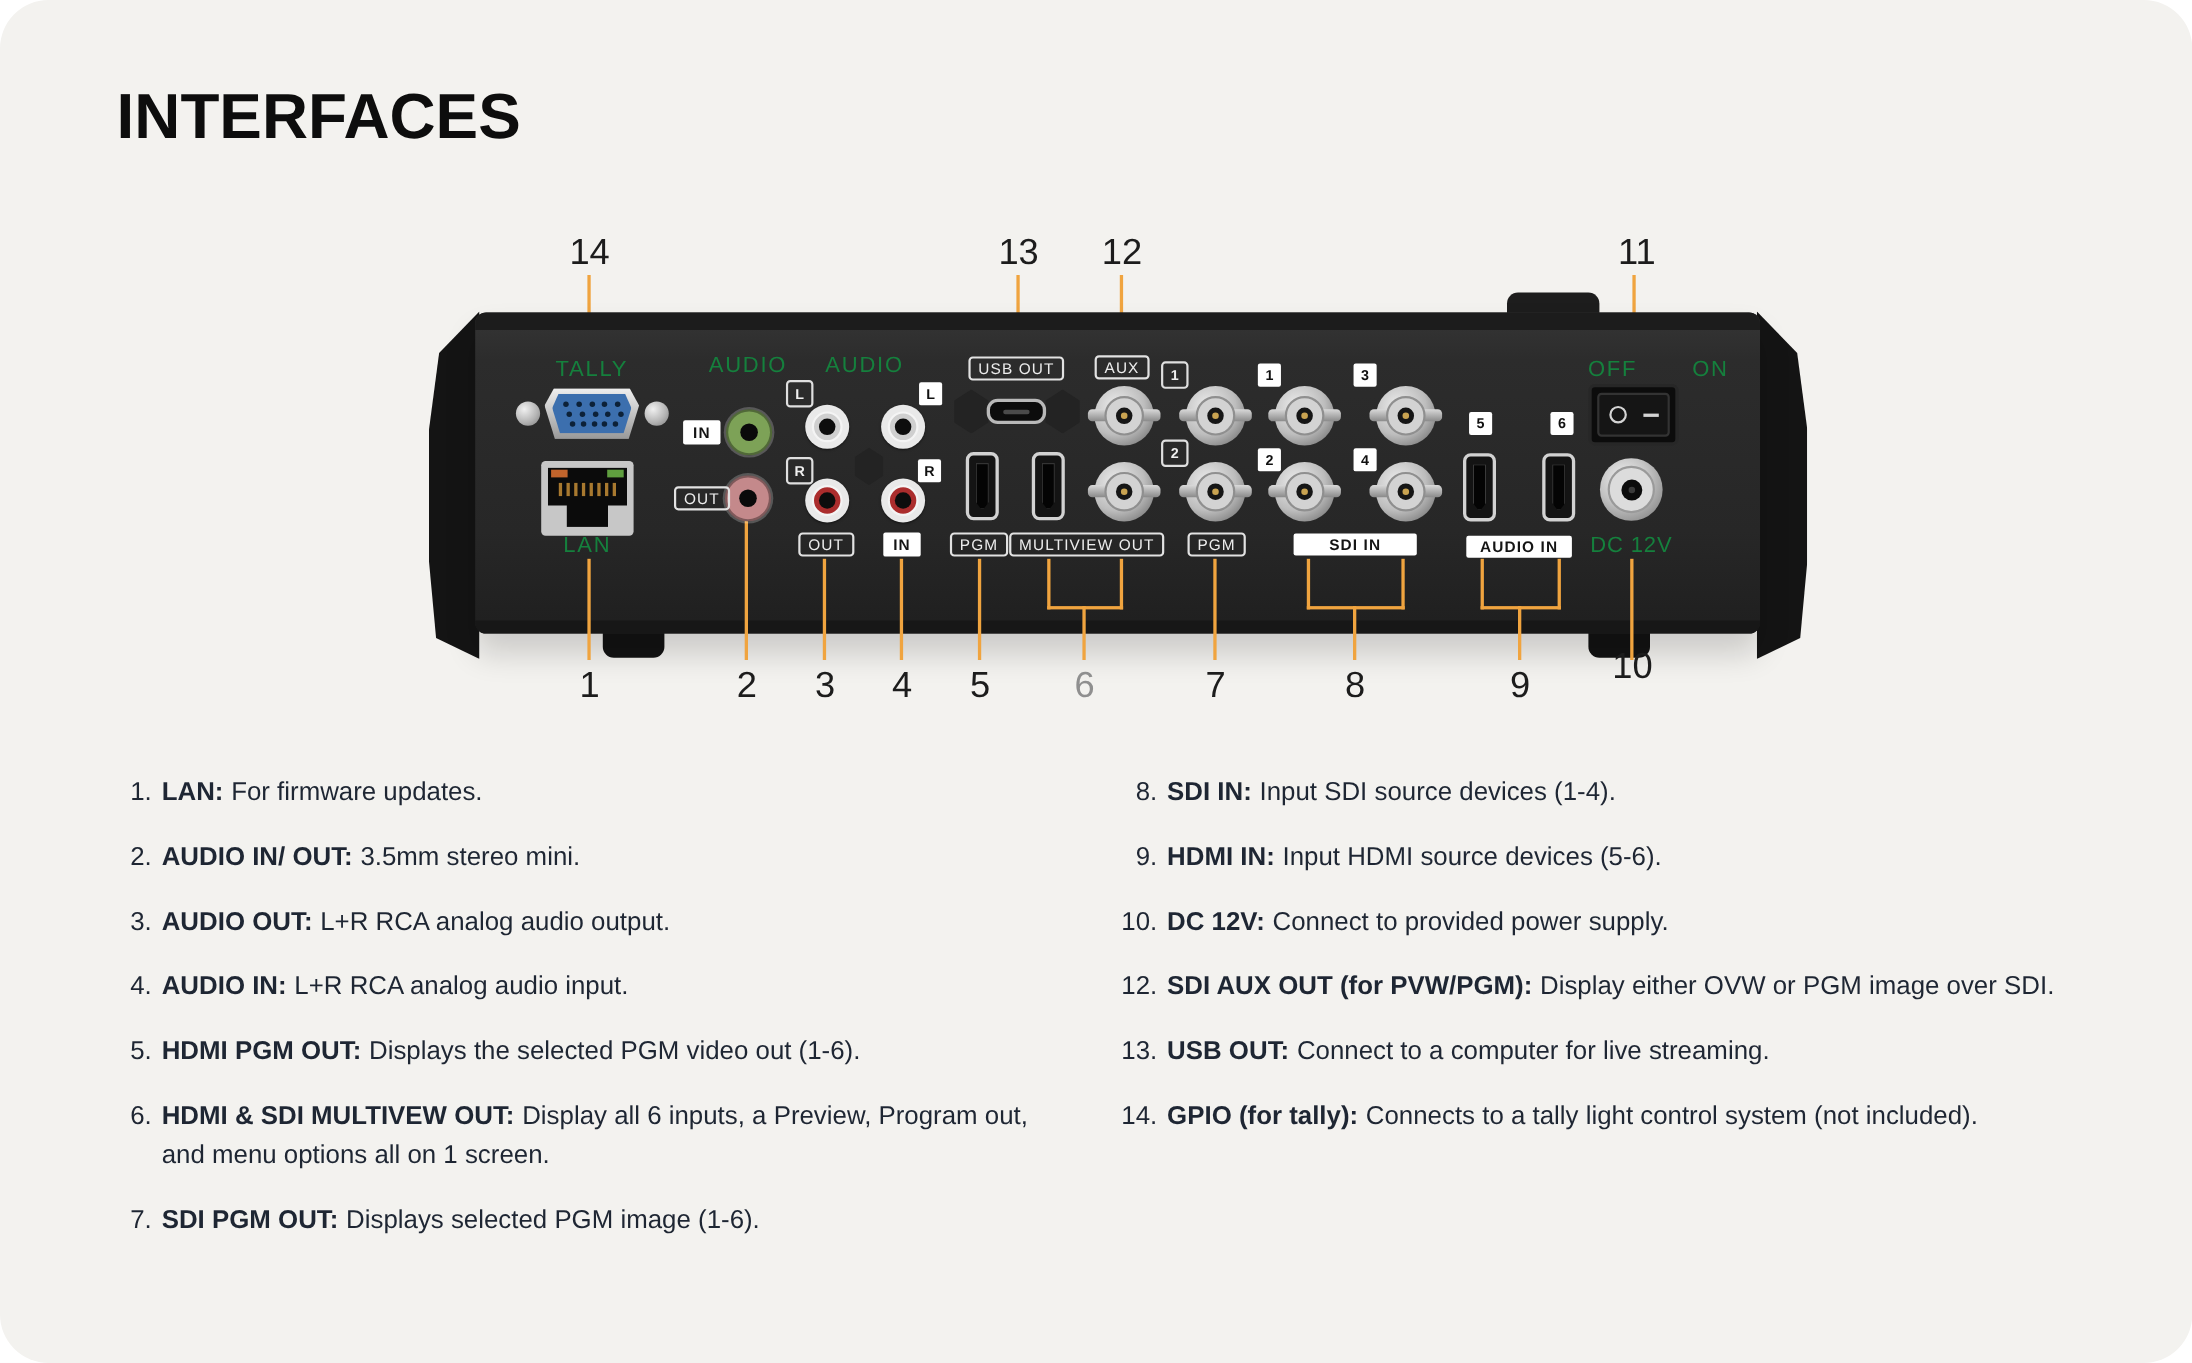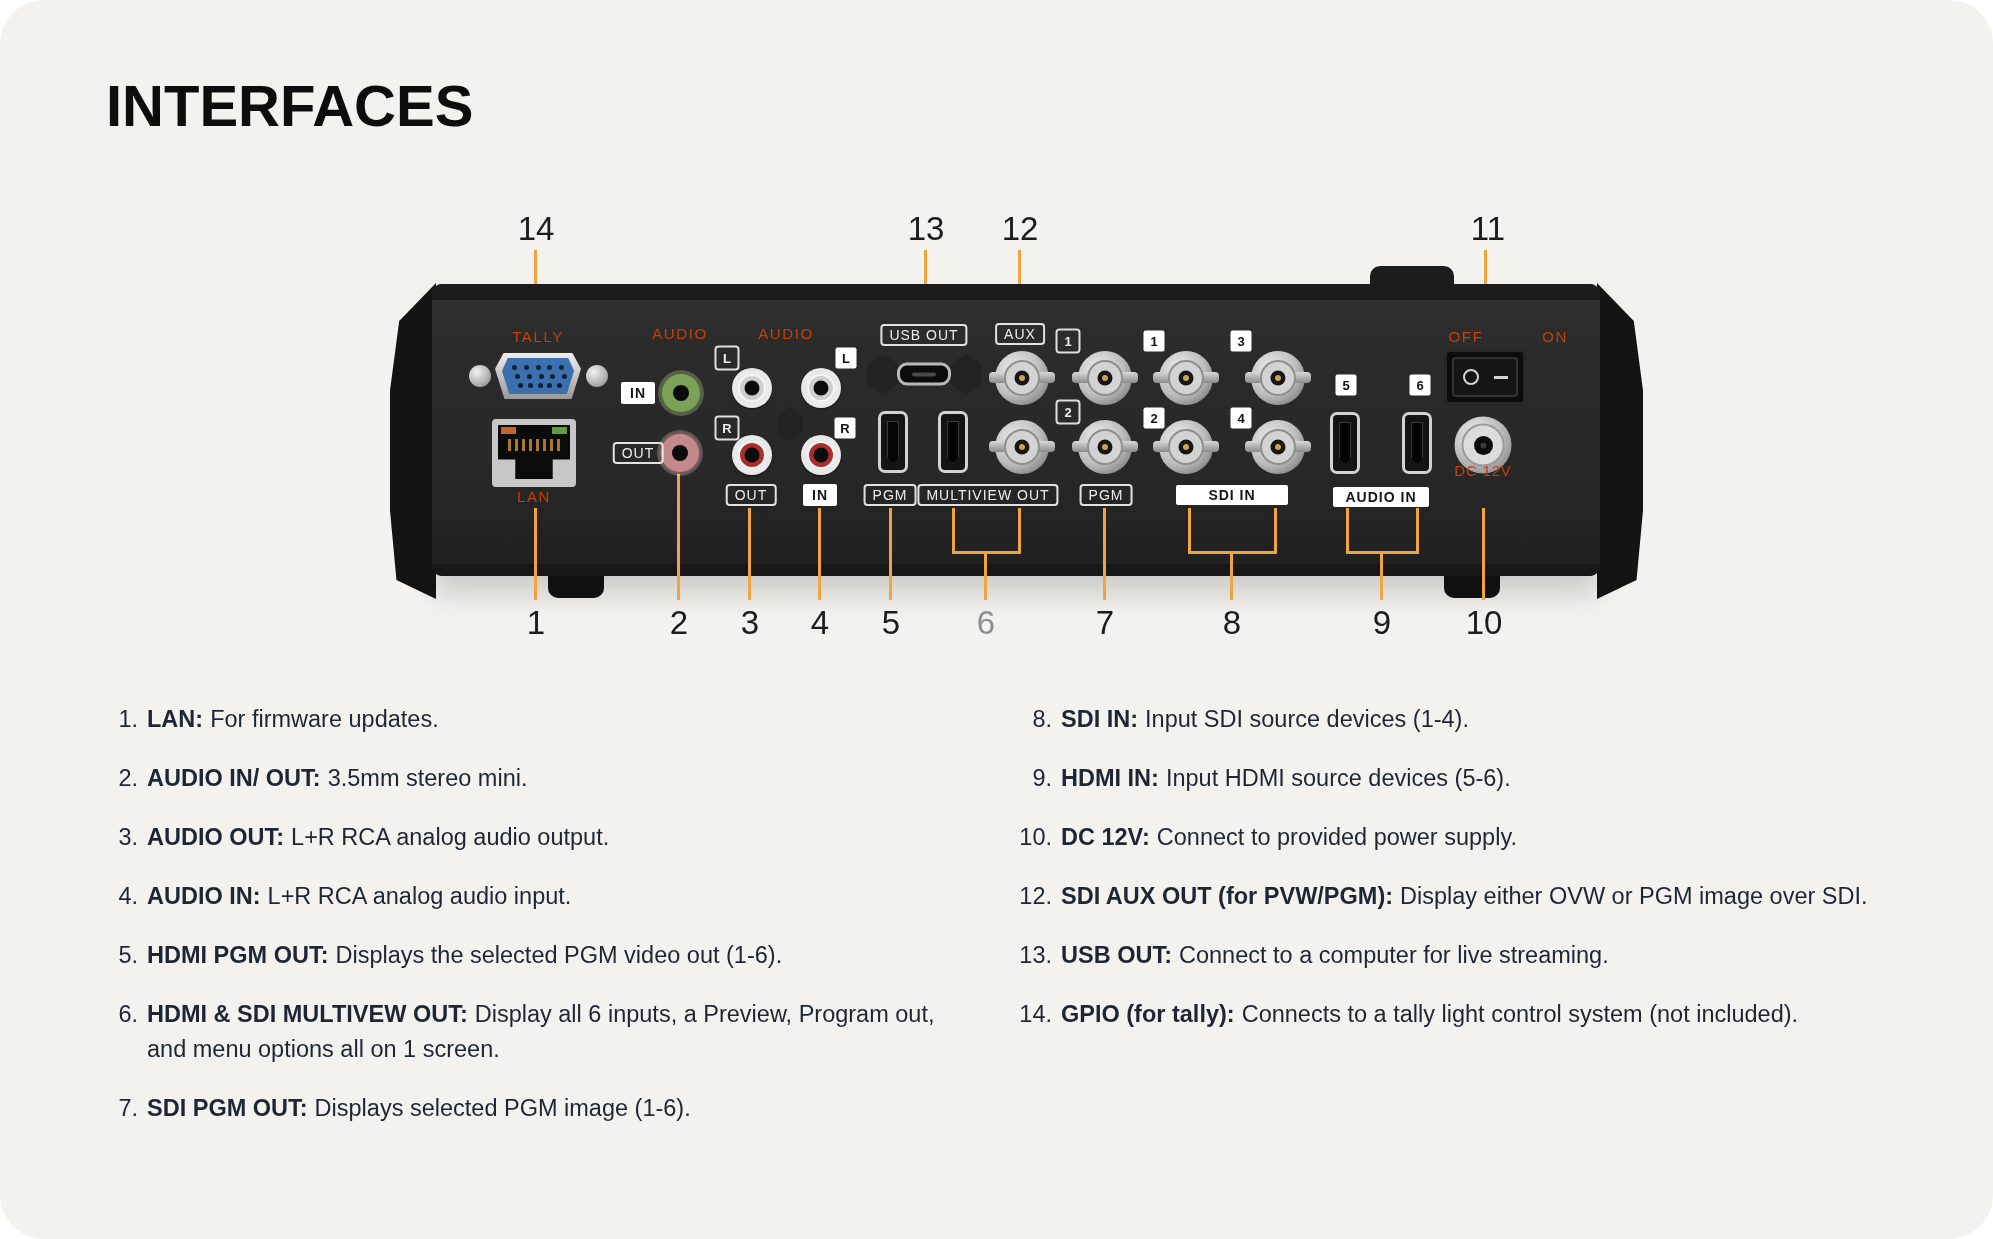--- a/index.html
+++ b/index.html
@@ -21,21 +21,21 @@
   .wl{left:390px;clip-path:polygon(100% 0,20% 12%,0 34%,0 72%,14% 94%,100% 100%);}
   .wr{left:1597px;clip-path:polygon(0 0,80% 12%,100% 34%,100% 72%,86% 94%,0 100%);}
   .dev-foot{position:absolute;top:560px;width:56px;height:38px;background:#131313;border-radius:0 0 10px 10px;}
   .dev-body{position:absolute;left:432px;top:284px;width:1168px;height:292px;border-radius:10px;
             background:linear-gradient(180deg,#353535,#2c2c2c 15%,#272727 68%,#1f1f1f 100%);
             box-shadow:0 18px 28px rgba(0,0,0,.16);}
   .dev-body::before{content:"";position:absolute;left:0;right:0;top:0;height:16px;background:#1c1c1c;border-radius:10px 10px 0 0;}
   .dev-body::after{content:"";position:absolute;left:0;right:0;bottom:0;height:12px;background:#171717;border-radius:0 0 10px 10px;}
 
   
-  .ptext{position:absolute;transform:translate(-50%,-50%);color:#c2410c;font-size:15px;
+  .ptext{position:absolute;transform:translate(-50%,-50%);color:#15803d;font-size:20px;
          letter-spacing:1.6px;white-space:nowrap;z-index:5;text-align:center;}
   .lbl{position:absolute;transform:translate(-50%,-50%);font-size:14px;line-height:1;
        white-space:nowrap;z-index:5;}
   .lbl-f{background:#ffffff;color:#141414;padding:4px 9px;border-radius:2px;font-weight:600;letter-spacing:1px;}
   .lbl-o{border:2px solid #e2e2e2;color:#ececec;padding:2px 7px;border-radius:4px;font-weight:500;letter-spacing:1px;}
   .wide{padding:3px 0;text-align:center;}
   .badge{position:absolute;transform:translate(-50%,-50%);width:21px;height:21px;font-size:13px;
          display:flex;align-items:center;justify-content:center;line-height:1;z-index:5;}
   .badge-f{background:#fff;color:#101010;font-weight:700;border-radius:2px;}
   .badge-o{border:2px solid #dfdfdf;color:#efefef;border-radius:4px;font-weight:600;background:transparent;}
@@ -132,21 +132,21 @@
   <div class="dev-foot" style="left:548px"></div>
   <div class="dev-foot" style="left:1444px"></div>
   <div class="dev-body"></div>
 
   <span class="ptext" style="left:538px;top:336px">TALLY</span>
   <span class="ptext" style="left:680px;top:333px">AUDIO</span>
   <span class="ptext" style="left:786px;top:333px">AUDIO</span>
   <span class="ptext" style="left:534px;top:496px">LAN</span>
   <span class="ptext" style="left:1466px;top:336px">OFF</span>
   <span class="ptext" style="left:1555px;top:336px">ON</span>
-  <span class="ptext" style="left:1483px;top:470px;letter-spacing:0.8px">DC 12V</span>
+  <span class="ptext" style="left:1483px;top:496px;letter-spacing:0.8px">DC 12V</span>
 
   <span class="lbl lbl-f" style="left:638px;top:393px">IN</span>
   <span class="lbl lbl-o" style="left:638px;top:453px">OUT</span>
   <span class="lbl lbl-o" style="left:751px;top:495px">OUT</span>
   <span class="lbl lbl-f" style="left:820px;top:495px">IN</span>
   <span class="lbl lbl-o" style="left:924px;top:335px">USB OUT</span>
   <span class="lbl lbl-o" style="left:1020px;top:334px">AUX</span>
   <span class="lbl lbl-o" style="left:890px;top:495px">PGM</span>
   <span class="lbl lbl-o" style="left:988px;top:495px">MULTIVIEW OUT</span>
   <span class="lbl lbl-o" style="left:1106px;top:495px">PGM</span>
@@ -312,21 +312,21 @@
 
   <span class="cnum" style="left:536px;top:606px">1</span>
   <span class="cnum" style="left:679px;top:606px">2</span>
   <span class="cnum" style="left:750px;top:606px">3</span>
   <span class="cnum" style="left:820px;top:606px">4</span>
   <span class="cnum" style="left:891px;top:606px">5</span>
   <span class="cnum gray" style="left:986px;top:606px">6</span>
   <span class="cnum" style="left:1105px;top:606px">7</span>
   <span class="cnum" style="left:1232px;top:606px">8</span>
   <span class="cnum" style="left:1382px;top:606px">9</span>
-  <span class="cnum" style="left:1484px;top:606px">10</span>
+  <span class="cnum" style="left:1484px;top:588px">10</span>
 
   <div class="list list-left">
     <div class="item">
       <span class="inum">1.</span>
       <span class="ibody"><b>LAN:</b><span>For firmware updates.</span></span>
     </div>
     <div class="item">
       <span class="inum">2.</span>
       <span class="ibody"><b>AUDIO IN/ OUT:</b><span>3.5mm stereo mini.</span></span>
     </div>

